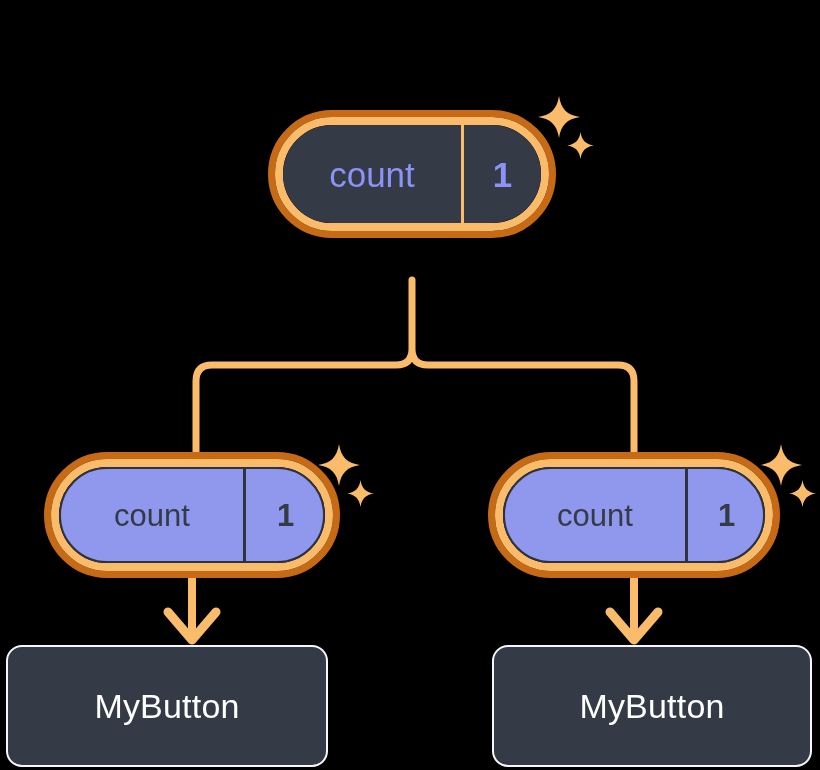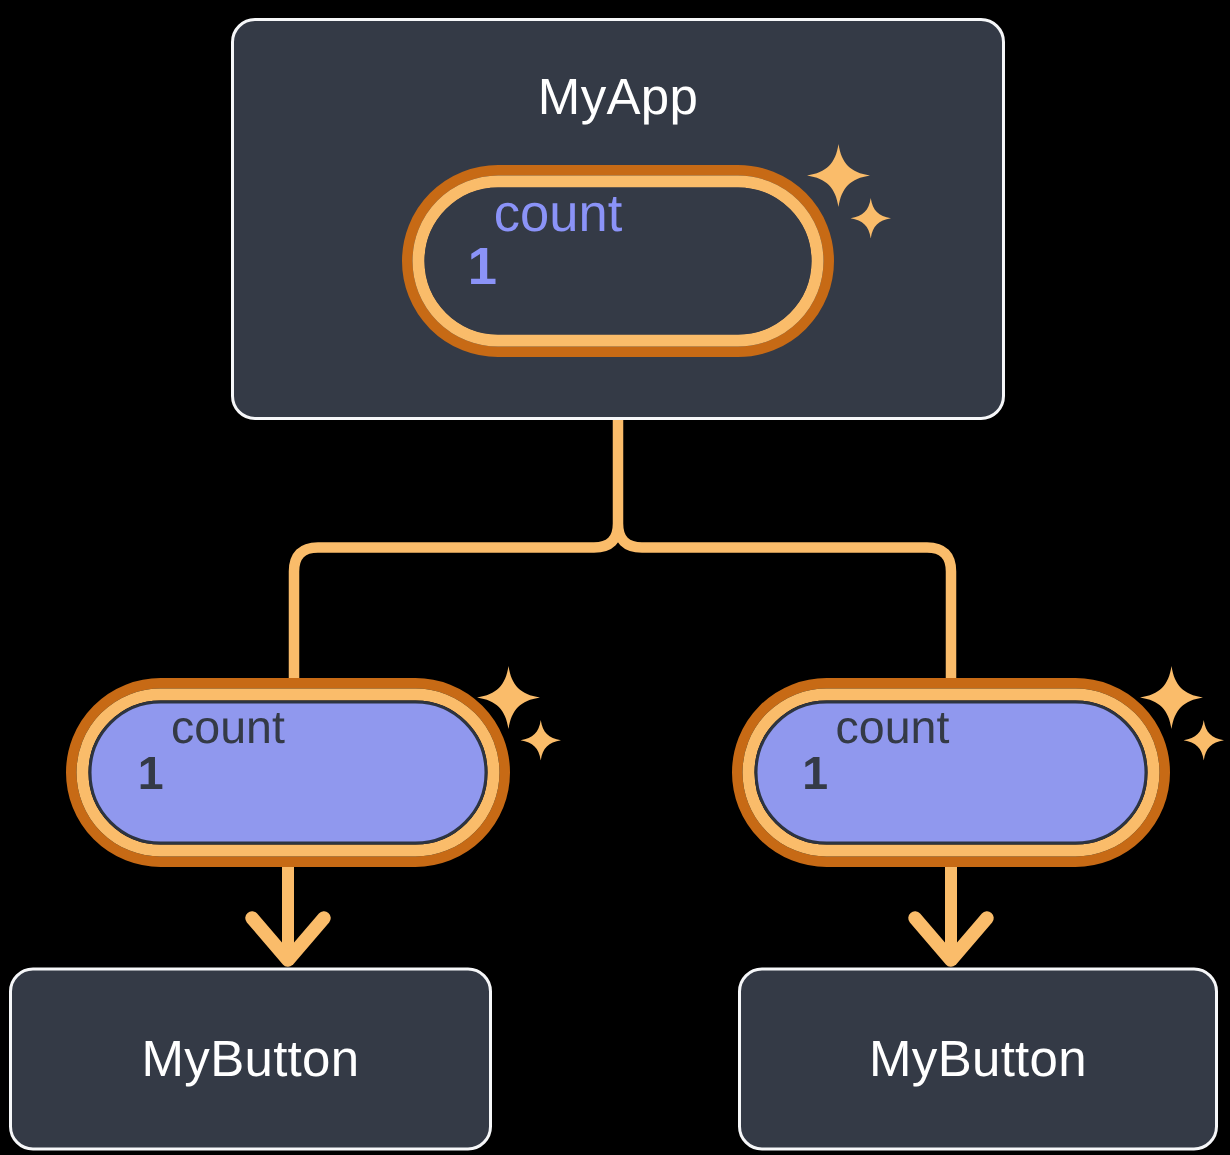--- a/index.html
+++ b/index.html
@@ -99,21 +99,20 @@
     box-sizing: border-box;
   }
   .pill-body {
     position: absolute;
     left: 15px; top: 15px;
     right: 15px; bottom: 15px;
     border-radius: 999px;
     display: flex;
     align-items: stretch;
     overflow: hidden;
-    flex-direction: column;
   }
   .pill-cell {
     display: flex;
     align-items: center;
     justify-content: center;
     line-height: 1;
     white-space: nowrap;
   }
   .pill-key {
     flex: 0 0 auto;
@@ -219,23 +218,20 @@
       <path d="M 192 578 L 192 636" fill="none" stroke="#FABC6A" stroke-width="8" stroke-linecap="butt"></path>
       <path d="M 168 612 L 192 640 L 216 612" fill="none" stroke="#FABC6A" stroke-width="9" stroke-linecap="round" stroke-linejoin="round"></path>
     </g>
 
     <g>
       <path d="M 634 578 L 634 636" fill="none" stroke="#FABC6A" stroke-width="8" stroke-linecap="butt"></path>
       <path d="M 610 612 L 634 640 L 658 612" fill="none" stroke="#FABC6A" stroke-width="9" stroke-linecap="round" stroke-linejoin="round"></path>
     </g>
   </svg>
 
-  <div class="component-box" id="box-myapp">
-    <div class="component-title">MyApp</div>
-  </div>
 
   <div class="state-pill" id="pill-myapp">
     <div class="pill-ring"></div>
     <div class="pill-body">
       <div class="pill-cell pill-key">count</div>
       <div class="pill-divider"></div>
       <div class="pill-cell pill-value">1</div>
     </div>
   </div>
 

